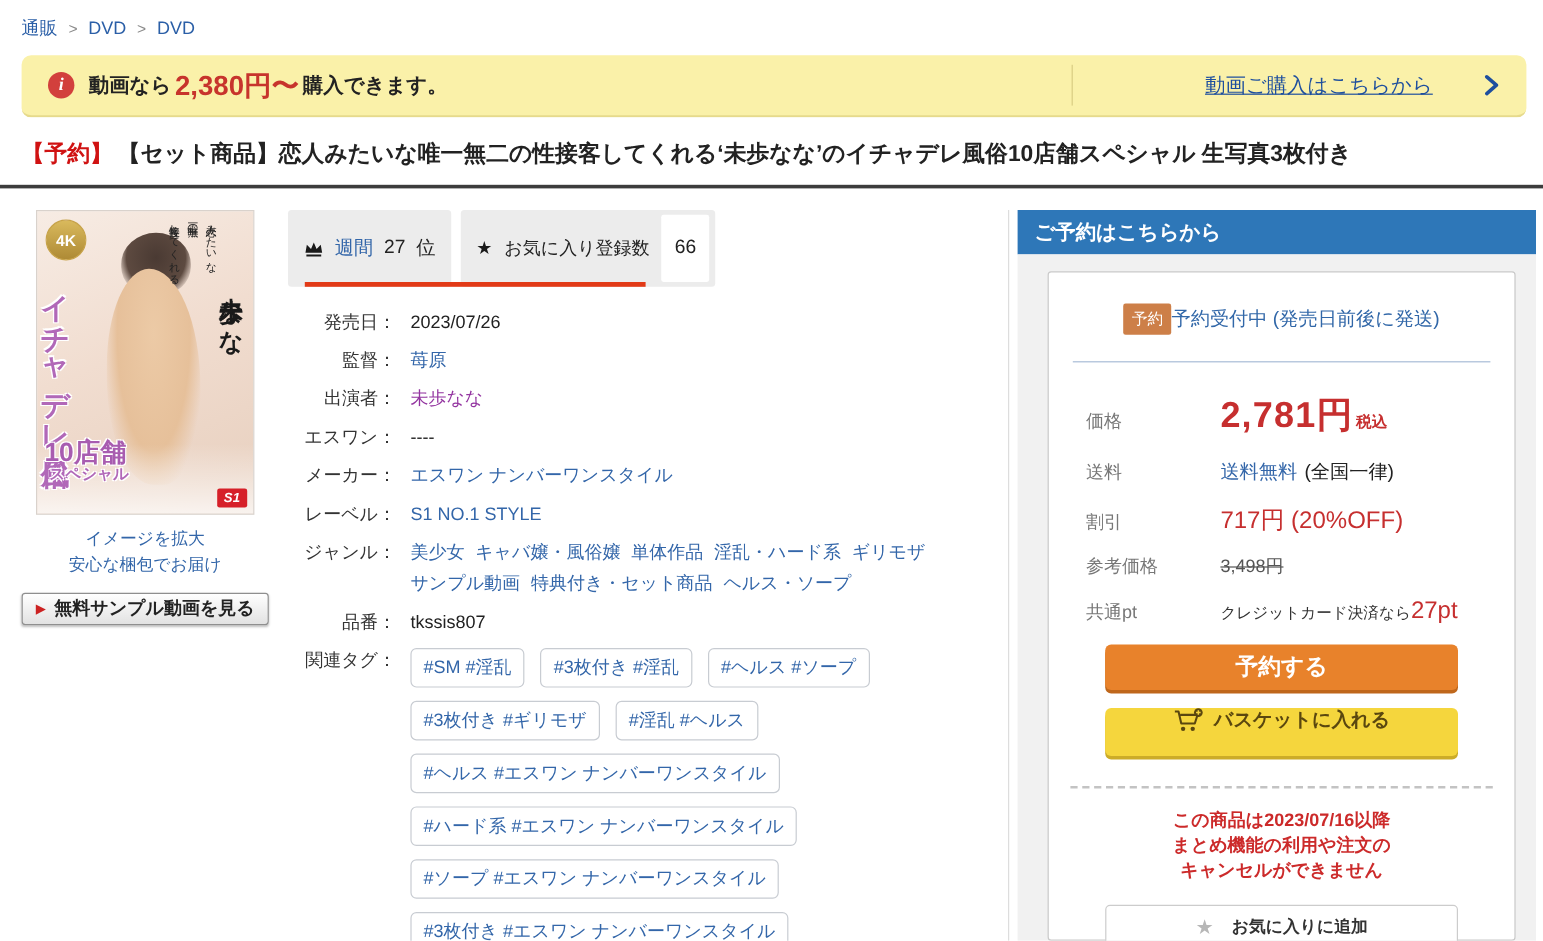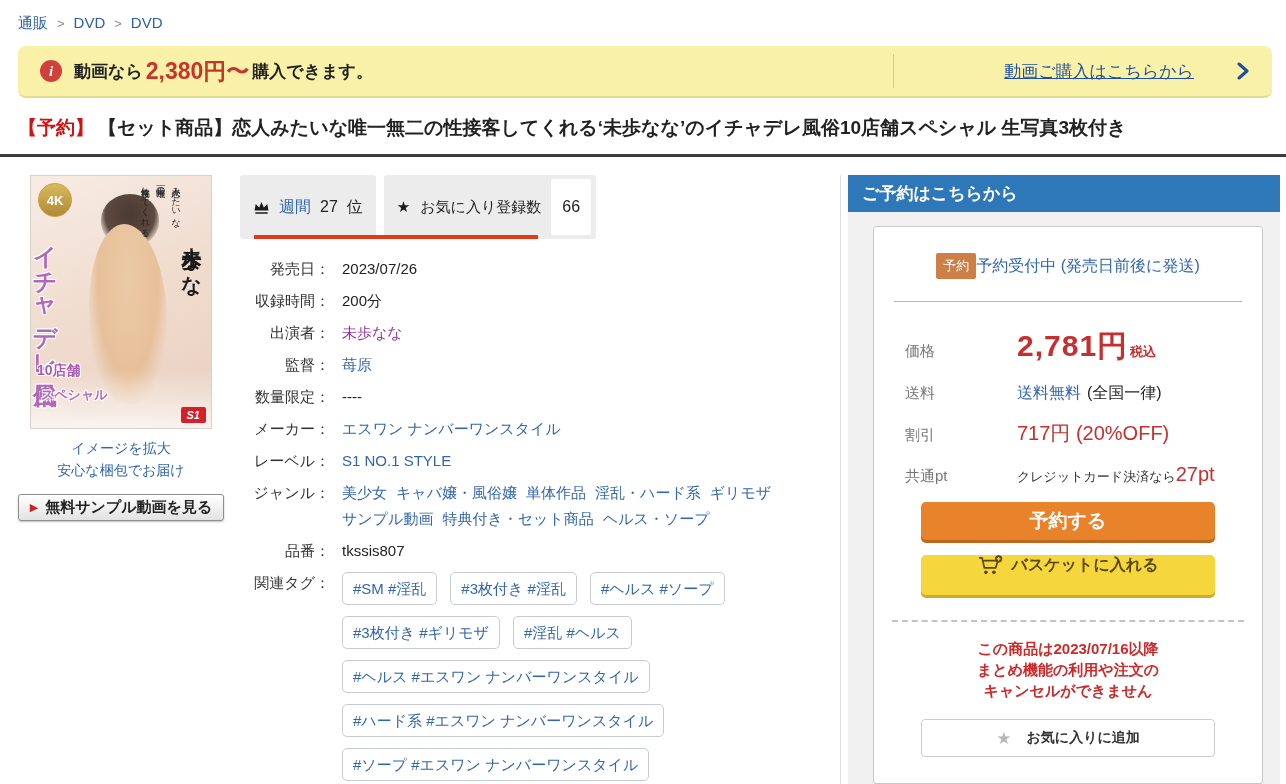--- a/index.html
+++ b/index.html
@@ -39,21 +39,21 @@
            border:1px solid #d9d2cc; overflow:hidden; }
   .cover-blob { position:absolute; left:58px; top:48px; width:78px; height:180px; border-radius:45% 55% 40% 50%;
                 background:radial-gradient(ellipse at 50% 30%, #eccaa6 0%, #e6c09a 55%, rgba(230,192,154,0) 78%); }
   .cover-hair { position:absolute; left:70px; top:18px; width:58px; height:52px; border-radius:50% 50% 45% 45%;
                 background:radial-gradient(ellipse at 50% 40%, #4a3a33 0%, #5d4a40 60%, rgba(93,74,64,0) 80%); }
   .cover-lace { position:absolute; left:0; bottom:0; width:100%; height:58px;
                 background:linear-gradient(rgba(255,255,255,0), rgba(255,255,255,.75)); }
   .cover-vtitle { position:absolute; left:2px; top:52px; writing-mode:vertical-rl; font-size:24px; font-weight:bold;
                   color:#b168b8; line-height:1;
                   text-shadow:-1px -1px 0 #fff,1px -1px 0 #fff,-1px 1px 0 #fff,1px 1px 0 #fff; }
-  .cover-vtitle2 { position:absolute; left:6px; top:186px; font-size:14px; font-weight:bold; color:#a85cb0;
+  .cover-vtitle2 { position:absolute; left:6px; top:186px; font-size:22px; font-weight:bold; color:#a85cb0;
                    text-shadow:-1px -1px 0 #fff,1px -1px 0 #fff,-1px 1px 0 #fff,1px 1px 0 #fff; }
   .cover-vtitle3 { position:absolute; left:10px; top:210px; font-size:13px; font-weight:bold; color:#b168b8;
                    text-shadow:-1px -1px 0 #fff,1px -1px 0 #fff,-1px 1px 0 #fff,1px 1px 0 #fff; }
   .cover-catch { position:absolute; right:28px; top:5px; writing-mode:vertical-rl; font-size:9px; color:#222; line-height:1.7; }
   .cover-actress { position:absolute; right:5px; top:56px; writing-mode:vertical-rl; font-size:20px; color:#1a1a1a; font-weight:bold; letter-spacing:2px; }
   .cover-4k { position:absolute; left:7px; top:7px; width:34px; height:34px; border-radius:50%;
               background:linear-gradient(#d9b95c,#ae8a35); border:1px solid #c7a34a; color:#fff; font-weight:bold;
               font-size:13px; display:flex; align-items:center; justify-content:center; }
   .cover-brand { position:absolute; right:5px; bottom:5px; background:#d62029; color:#fff; font-style:italic;
                  font-weight:bold; font-size:11px; padding:2px 6px; border-radius:2px; }
@@ -195,33 +195,29 @@
           <span class="fav-count">66</span>
         </span>
         <span class="rank-underline"></span>
       </div>
 
       <div class="d-row">
         <span class="d-label">発売日：</span>
         <span class="d-value">2023/07/26</span>
       </div>
       <div class="d-row">
-        <span class="d-label">収録時間：</span>
-        <span class="d-value">200分</span>
+        <span class="d-label">監督：</span>
+        <span class="d-value link">苺原</span>
       </div>
       <div class="d-row">
         <span class="d-label">出演者：</span>
         <span class="d-value visited">未歩なな</span>
       </div>
       <div class="d-row">
-        <span class="d-label">監督：</span>
-        <span class="d-value link">苺原</span>
-      </div>
-      <div class="d-row">
-        <span class="d-label">数量限定：</span>
+        <span class="d-label">エスワン：</span>
         <span class="d-value">----</span>
       </div>
       <div class="d-row">
         <span class="d-label">メーカー：</span>
         <span class="d-value link">エスワン ナンバーワンスタイル</span>
       </div>
       <div class="d-row">
         <span class="d-label">レーベル：</span>
         <span class="d-value link">S1 NO.1 STYLE</span>
       </div>
@@ -278,20 +274,24 @@
               <span class="p-tax">税込</span>
             </div>
             <div class="p-row">
               <span class="p-label">送料</span>
               <span class="link" style="font-size:16px;">送料無料</span>
               <span style="margin-left:6px;font-size:16px;">(全国一律)</span>
             </div>
             <div class="p-row">
               <span class="p-label">割引</span>
               <span class="p-red">717円 (20%OFF)</span>
+            </div>
+            <div class="p-row">
+              <span class="p-label">参考価格</span>
+              <span class="p-strike">3,498円</span>
             </div>
             <div class="p-row">
               <span class="p-label">共通pt</span>
               <span class="p-note">クレジットカード決済なら</span>
               <span class="p-pt">27pt</span>
             </div>
           </div>
 
           <div class="reserve-btn">予約する</div>
 

